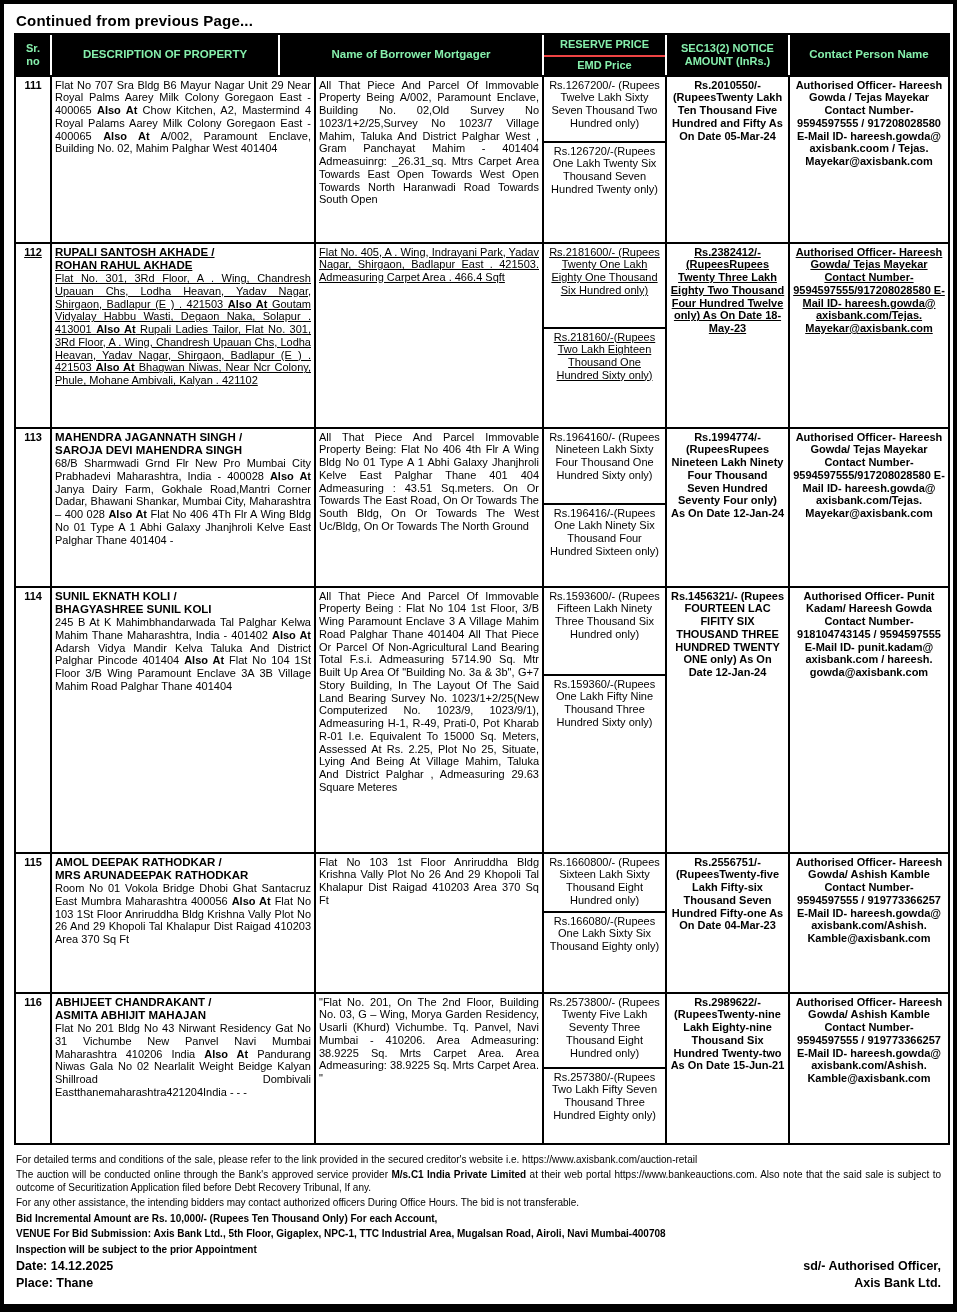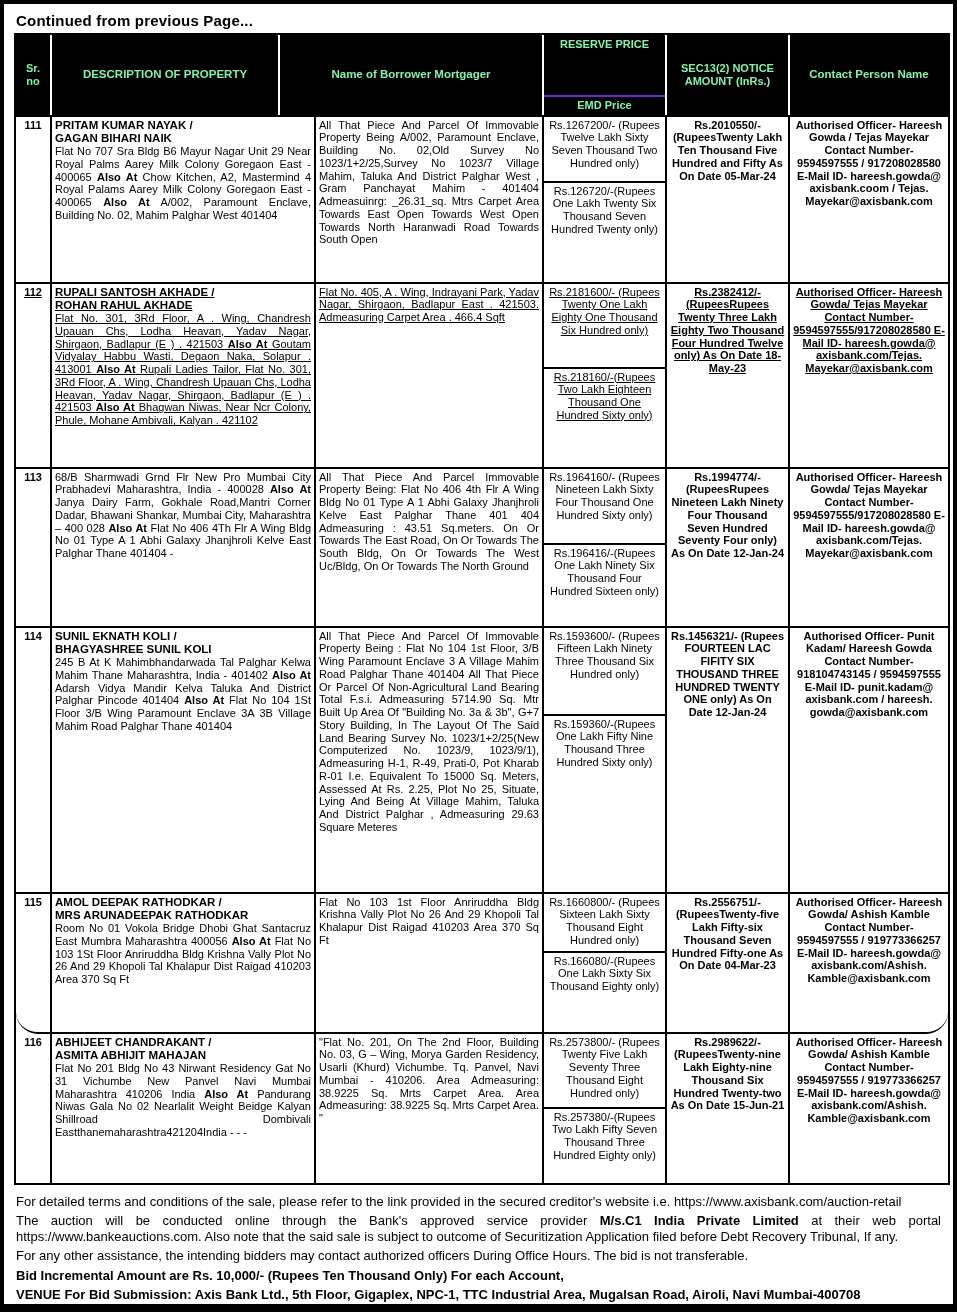--- a/index.html
+++ b/index.html
@@ -24,40 +24,40 @@
   .c-resv { width:123px; padding:0; }
   .c-not  { width:123px; text-align:center; font-weight:bold; }
   .c-con  { text-align:center; font-weight:bold; }
 
   
   .thead { background:#000; color:#86efac; font-weight:bold; text-align:center; }
   .thead .cell { border-right:2px solid #fff; display:flex; flex-direction:column; justify-content:center; }
   .thead .cell:last-child { border-right:none; }
   .thead .c-resv { padding:0; }
   .hdr-res-top { padding:3px 2px 4px; }
-  .hdr-emd { border-top:2px solid #6d28d9; padding:2px 8px 3px;margin-top:40px; }
+  .hdr-emd { border-top:2px solid #ef4444; padding:2px 8px 3px; }
   .thead .c-name, .thead .c-con { font-size:11.5px; }
   .thead .c-desc { font-size:11.5px; text-transform:uppercase; }
 
   
   .bname { font-weight:bold; font-size:11.5px; white-space:pre-line; }
   .baddr, .desc { text-align:justify; }
   .rp-top { border-bottom:2px solid #000; padding:2px 3px 4px; text-align:center; }
   .rp-bot { padding:2px 3px; text-align:center; }
 
   
   .r0 { min-height:167px; } .r1 { min-height:185px;text-decoration:underline; } .r2 { min-height:159px; }
-  .r3 { min-height:266px; } .r4 { min-height:140px;border-radius:22px; } .r5 { min-height:149px; }
+  .r3 { min-height:266px; } .r4 { min-height:140px; } .r5 { min-height:149px; }
   .r0 .rp-top { min-height:66px; } .r1 .rp-top { min-height:85px; }
   .r2 .rp-top { min-height:76px; } .r3 .rp-top { min-height:88px; }
   .r4 .rp-top { min-height:56px; } .r5 .rp-top { min-height:75px; }
 
   
   .footer { padding:6px 2px 0 2px; }
-  .footer p { font-size:13px; line-height:1.25; margin:3px 0; text-align:justify; }
+  .footer p { font-size:10px; line-height:1.25; margin:3px 0; text-align:justify; }
   .footer p.b { font-weight:bold; text-align:left; }
   .signrow { display:flex; justify-content:space-between; font-weight:bold; font-size:12.5px; margin:3px 0; }
   b { font-weight:bold; }
 </style>
 </head>
 <body>
 
 <div class="page">
 
   <div class="continued">Continued from previous Page...</div>
@@ -72,22 +72,20 @@
         <div class="hdr-res-top">RESERVE PRICE</div>
         <div class="hdr-emd">EMD Price</div>
       </div>
       <div class="cell c-not">SEC13(2) NOTICE AMOUNT (InRs.)</div>
       <div class="cell c-con">Contact Person Name</div>
     </div>
 
     <div class="trow r0">
       <div class="cell c-sr">111</div>
       <div class="cell c-name">
-        <div class="bname">PRITAM KUMAR  NAYAK /
-GAGAN BIHARI NAIK</div>
         <div class="baddr">Flat No 707 Sra Bldg B6 Mayur Nagar Unit 29 Near Royal Palms Aarey Milk Colony Goregaon East - 400065 <b>Also At</b> Chow Kitchen, A2, Mastermind 4 Royal Palams Aarey Milk Colony Goregaon East - 400065 <b>Also At</b> A/002, Paramount Enclave, Building No. 02, Mahim Palghar West  401404</div>
       </div>
       <div class="cell c-desc desc">All That Piece And Parcel Of Immovable Property Being A/002, Paramount Enclave, Building No. 02,Old Survey No 1023/1+2/25,Survey No 1023/7 Village Mahim, Taluka And District Palghar West , Gram Panchayat Mahim - 401404 Admeasuinrg: _26.31_sq. Mtrs Carpet Area Towards East Open Towards West Open Towards North Haranwadi Road Towards South Open</div>
       <div class="cell c-resv">
         <div class="rp-top">Rs.1267200/- (Rupees Twelve Lakh Sixty Seven Thousand Two Hundred  only)</div>
         <div class="rp-bot">Rs.126720/-(Rupees One Lakh Twenty Six Thousand Seven Hundred Twenty only)</div>
       </div>
       <div class="cell c-not">Rs.2010550/- (RupeesTwenty Lakh Ten Thousand Five Hundred and Fifty As On Date 05-Mar-24</div>
       <div class="cell c-con">Authorised Officer- Hareesh Gowda / Tejas Mayekar Contact Number- 9594597555 / 917208028580 E-Mail ID- hareesh.gowda@ axisbank.coom / Tejas. Mayekar@axisbank.com</div>
     </div>
@@ -104,20 +102,22 @@
         <div class="rp-top">Rs.2181600/- (Rupees Twenty One Lakh Eighty One Thousand Six Hundred  only)</div>
         <div class="rp-bot">Rs.218160/-(Rupees Two Lakh Eighteen Thousand One Hundred Sixty  only)</div>
       </div>
       <div class="cell c-not">Rs.2382412/- (RupeesRupees Twenty Three Lakh  Eighty Two Thousand Four Hundred Twelve only) As On Date 18-May-23</div>
       <div class="cell c-con">Authorised Officer- Hareesh Gowda/ Tejas Mayekar Contact Number- 9594597555/917208028580 E-Mail ID- hareesh.gowda@ axisbank.com/Tejas. Mayekar@axisbank.com</div>
     </div>
 
     <div class="trow r2">
       <div class="cell c-sr">113</div>
       <div class="cell c-name">
+        <div class="bname">MAHENDRA JAGANNATH SINGH /
+SAROJA DEVI MAHENDRA SINGH</div>
         <div class="baddr"> 68/B Sharmwadi Grnd Flr New Pro Mumbai City Prabhadevi Maharashtra, India - 400028 <b>Also At</b> Janya Dairy Farm, Gokhale Road,Mantri Corner Dadar, Bhawani Shankar, Mumbai City, Maharashtra  – 400 028 <b>Also At</b> Flat No 406 4Th Flr A Wing Bldg No 01 Type A 1 Abhi Galaxy Jhanjhroli Kelve East Palghar Thane 401404   -</div>
       </div>
       <div class="cell c-desc desc">All That Piece And Parcel Immovable Property Being: Flat No 406 4th Flr A Wing Bldg No 01 Type A 1 Abhi Galaxy Jhanjhroli Kelve East Palghar Thane 401 404 Admeasuring : 43.51 Sq.meters. On Or Towards The  East Road, On Or Towards The South Bldg, On Or Towards The West Uc/Bldg, On Or Towards The  North Ground</div>
       <div class="cell c-resv">
         <div class="rp-top">Rs.1964160/- (Rupees Nineteen Lakh Sixty Four Thousand One Hundred Sixty  only)</div>
         <div class="rp-bot">Rs.196416/-(Rupees One Lakh Ninety Six Thousand Four Hundred Sixteen only)</div>
       </div>
       <div class="cell c-not">Rs.1994774/- (RupeesRupees Nineteen Lakh Ninety Four Thousand Seven Hundred Seventy Four only) As On Date 12-Jan-24</div>
       <div class="cell c-con">Authorised Officer- Hareesh Gowda/ Tejas Mayekar Contact Number- 9594597555/917208028580 E-Mail ID- hareesh.gowda@ axisbank.com/Tejas. Mayekar@axisbank.com</div>
     </div>

